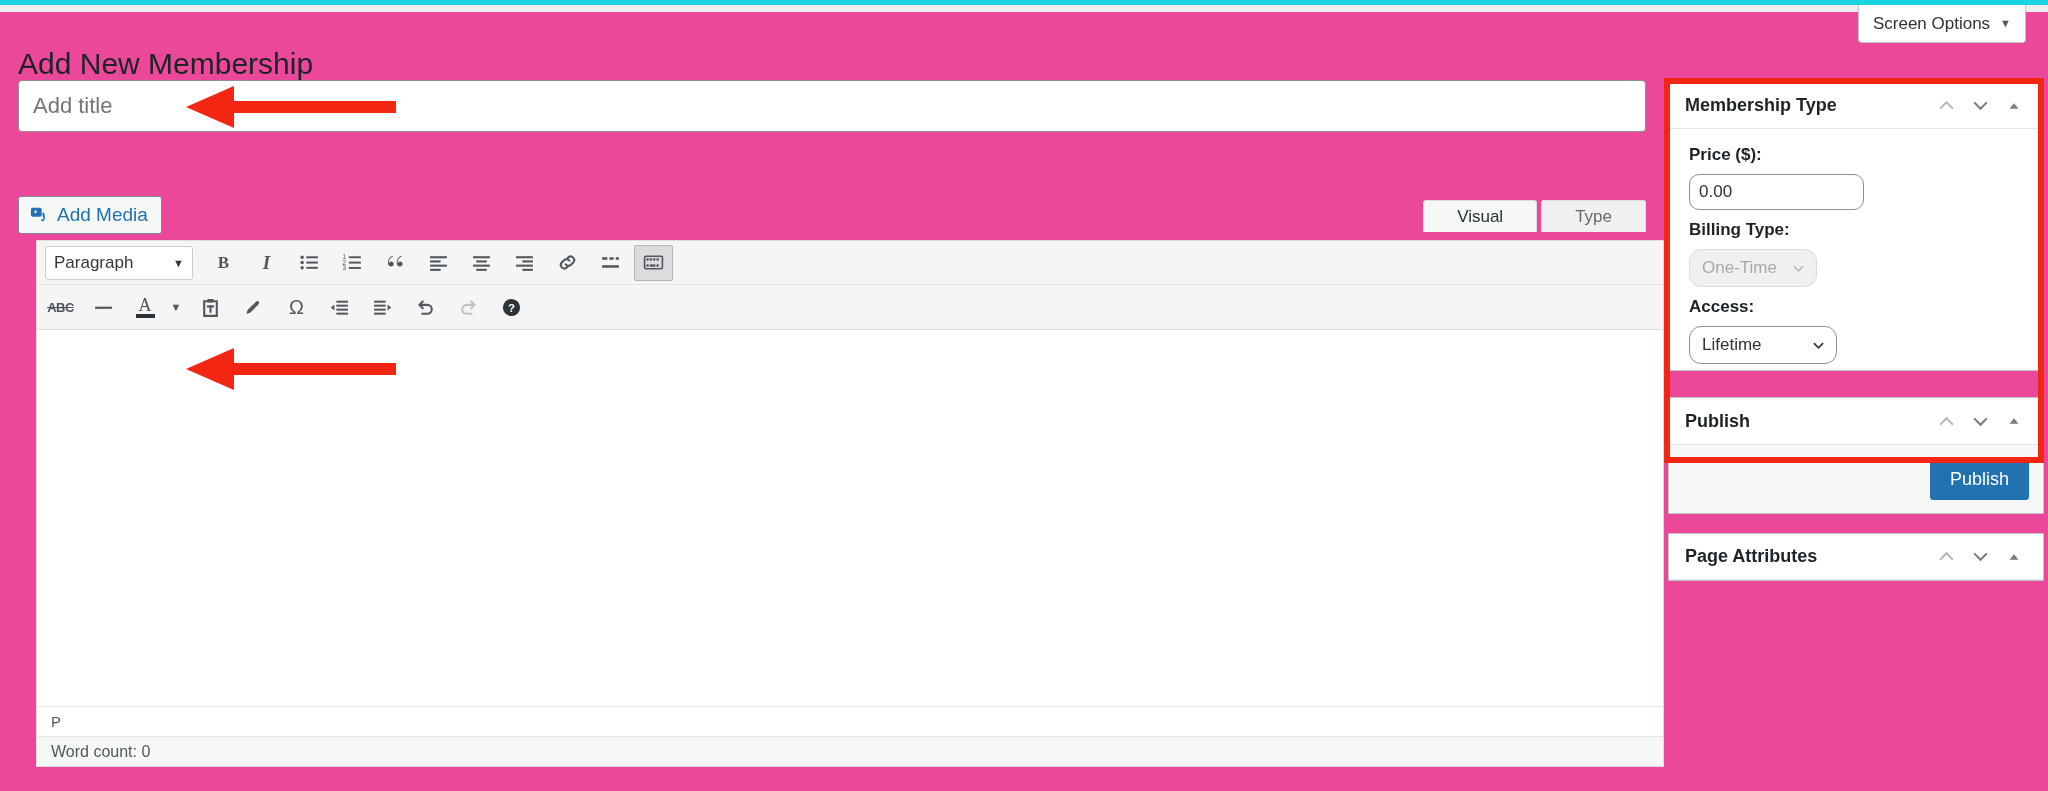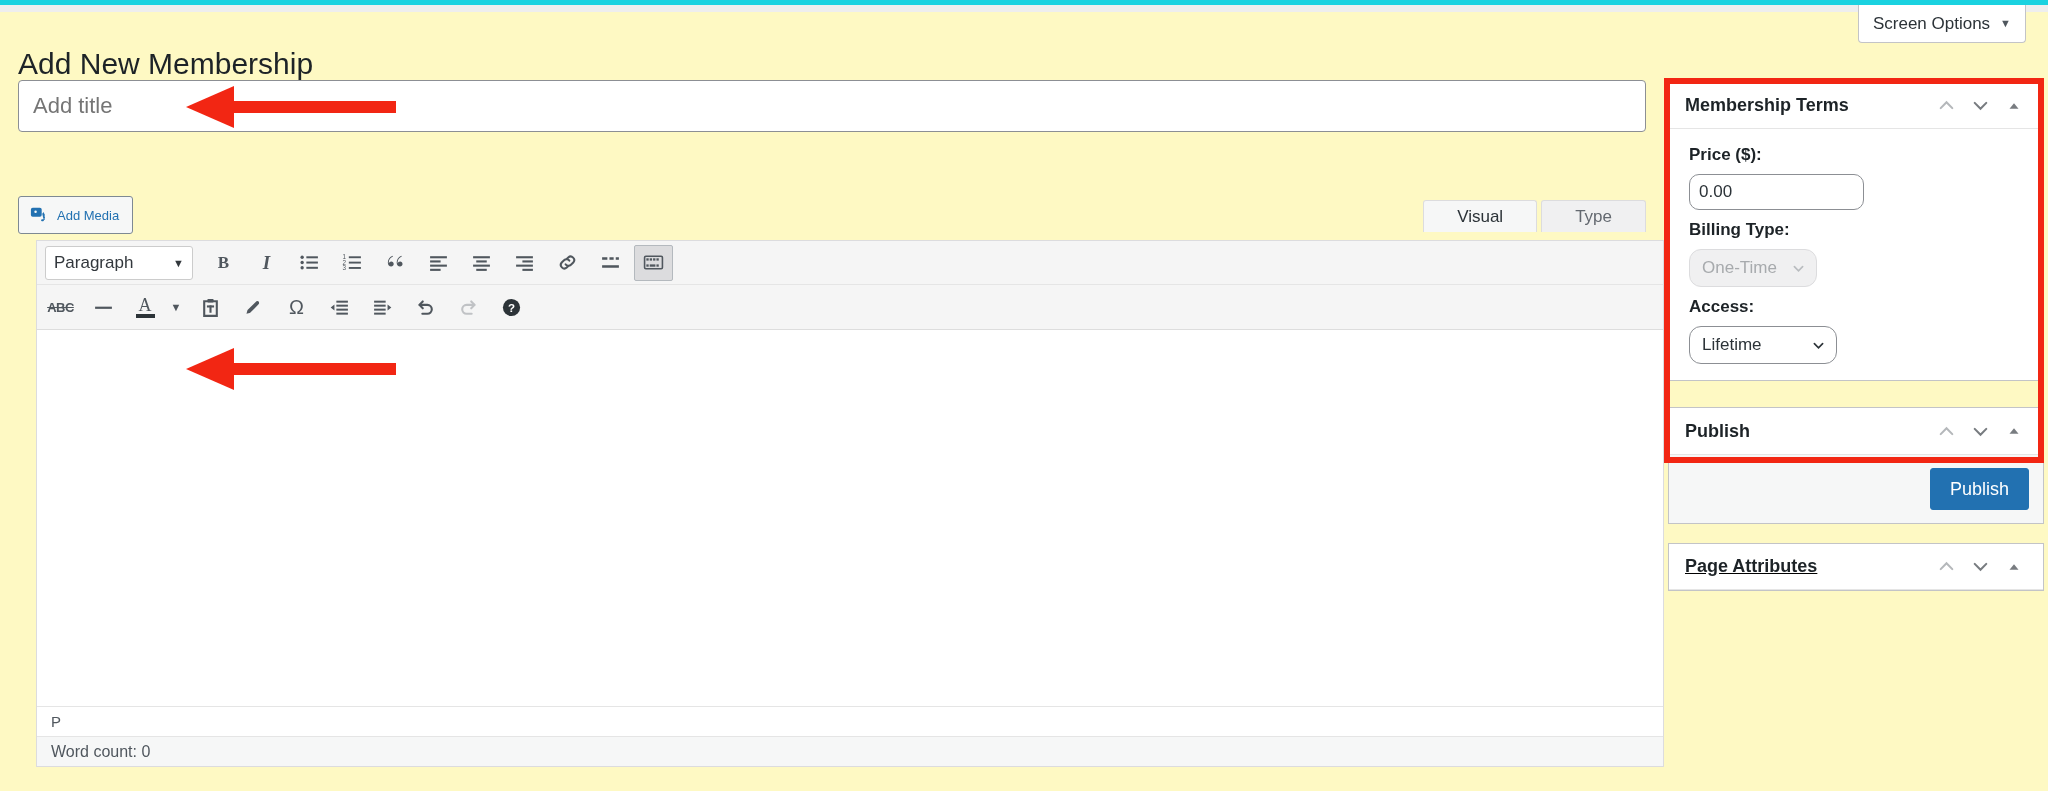--- a/index.html
+++ b/index.html
@@ -7,21 +7,21 @@
   html, body {
     margin: 0; padding: 0;
     width: 2048px; height: 791px;
     overflow: hidden;
     background: #f0f0f1;
     font-family: "Liberation Sans", sans-serif;
   }
   #root {
     position: relative;
     width: 2048px; height: 791px;
-    background: #fef9c3;
+    background: #ec4899;
   }
 
   
   .admin-bar {
     position: absolute; left: 0; top: 0;
     width: 2048px; height: 5px;
     background: #1ad2e0;
   }
   .admin-bar-shadow {
     position: absolute; left: 0; top: 5px;
@@ -95,21 +95,21 @@
   }
   .add-media-btn {
     display: inline-flex; align-items: center;
     gap: 9px;
     height: 38px;
     padding: 0 13px 0 11px;
     border: 1px solid #7e8993;
     border-radius: 3px;
     background: #f6f7f7;
     color: #2271b1;
-    font-size: 13px;
+    font-size: 19px;
     cursor: pointer;
     font-family: "Liberation Sans", sans-serif;
   }
   .add-media-btn svg { display: block; }
 
   
   .editor-tabs {
     position: absolute;
     right: 0; top: 2px;
     display: flex; align-items: flex-end;
@@ -264,21 +264,21 @@
     flex: 1;
     white-space: nowrap;
   }
   .mb-ctrls { display: flex; align-items: center; gap: 4px; }
   .mb-ic {
     width: 30px; height: 30px;
     display: flex; align-items: center; justify-content: center;
     cursor: pointer;
   }
   .mb-ic svg { display: block; }
-  .mb-body { padding: 14px 16px 16px 20px; }
+  .mb-body { padding: 14px 16px 6px 20px; }
 
   .fld-label {
     font-size: 17px; font-weight: 700;
     color: #1d2327;
     margin: 10px 0 9px 0;
   }
   .fld-label.first { margin-top: 2px; }
   .txt-input {
     width: 175px; height: 36px;
     border: 1px solid #8c8f94;
@@ -555,21 +555,21 @@
     <div class="editor-body" contenteditable="false" style=""></div>
 
     <div class="ed-statusbar">P</div>
     <div class="ed-wordcount">Word count: 0</div>
   </div>
 
   <div class="right-col">
 
     <div class="metabox">
       <div class="mb-header">
-        <div class="mb-title">Membership Terms</div>
+        <div class="mb-title">Membership Type</div>
         <div class="mb-ctrls">
           <div class="mb-ic">
             <svg width="21" height="21" viewBox="0 0 20 20" fill="none" stroke="#b5b8bb" stroke-width="2" stroke-linecap="round">
                 <path d="M4.5 12.5L10 7l5.5 5.5"></path>
               </svg>
           </div>
           <div class="mb-ic">
             <svg width="21" height="21" viewBox="0 0 20 20" fill="none" stroke="#787c80" stroke-width="2" stroke-linecap="round">
                 <path d="M4.5 7.5L10 13l5.5-5.5"></path>
               </svg>
@@ -626,21 +626,21 @@
                 <path d="M10 7l5 6H5z"></path>
               </svg>
           </div>
         </div>
       </div>
       <div class="publish-body">
         <button class="publish-btn">Publish</button>
       </div>
     </div>
 
-    <div class="metabox" style="margin-top:8px;text-decoration:underline;">
+    <div class="metabox" style="margin-top:8px;">
       <div class="mb-header">
         <div class="mb-title">Page Attributes</div>
         <div class="mb-ctrls">
           <div class="mb-ic">
             <svg width="21" height="21" viewBox="0 0 20 20" fill="none" stroke="#b5b8bb" stroke-width="2" stroke-linecap="round">
                 <path d="M4.5 12.5L10 7l5.5 5.5"></path>
               </svg>
           </div>
           <div class="mb-ic">
             <svg width="21" height="21" viewBox="0 0 20 20" fill="none" stroke="#787c80" stroke-width="2" stroke-linecap="round">

